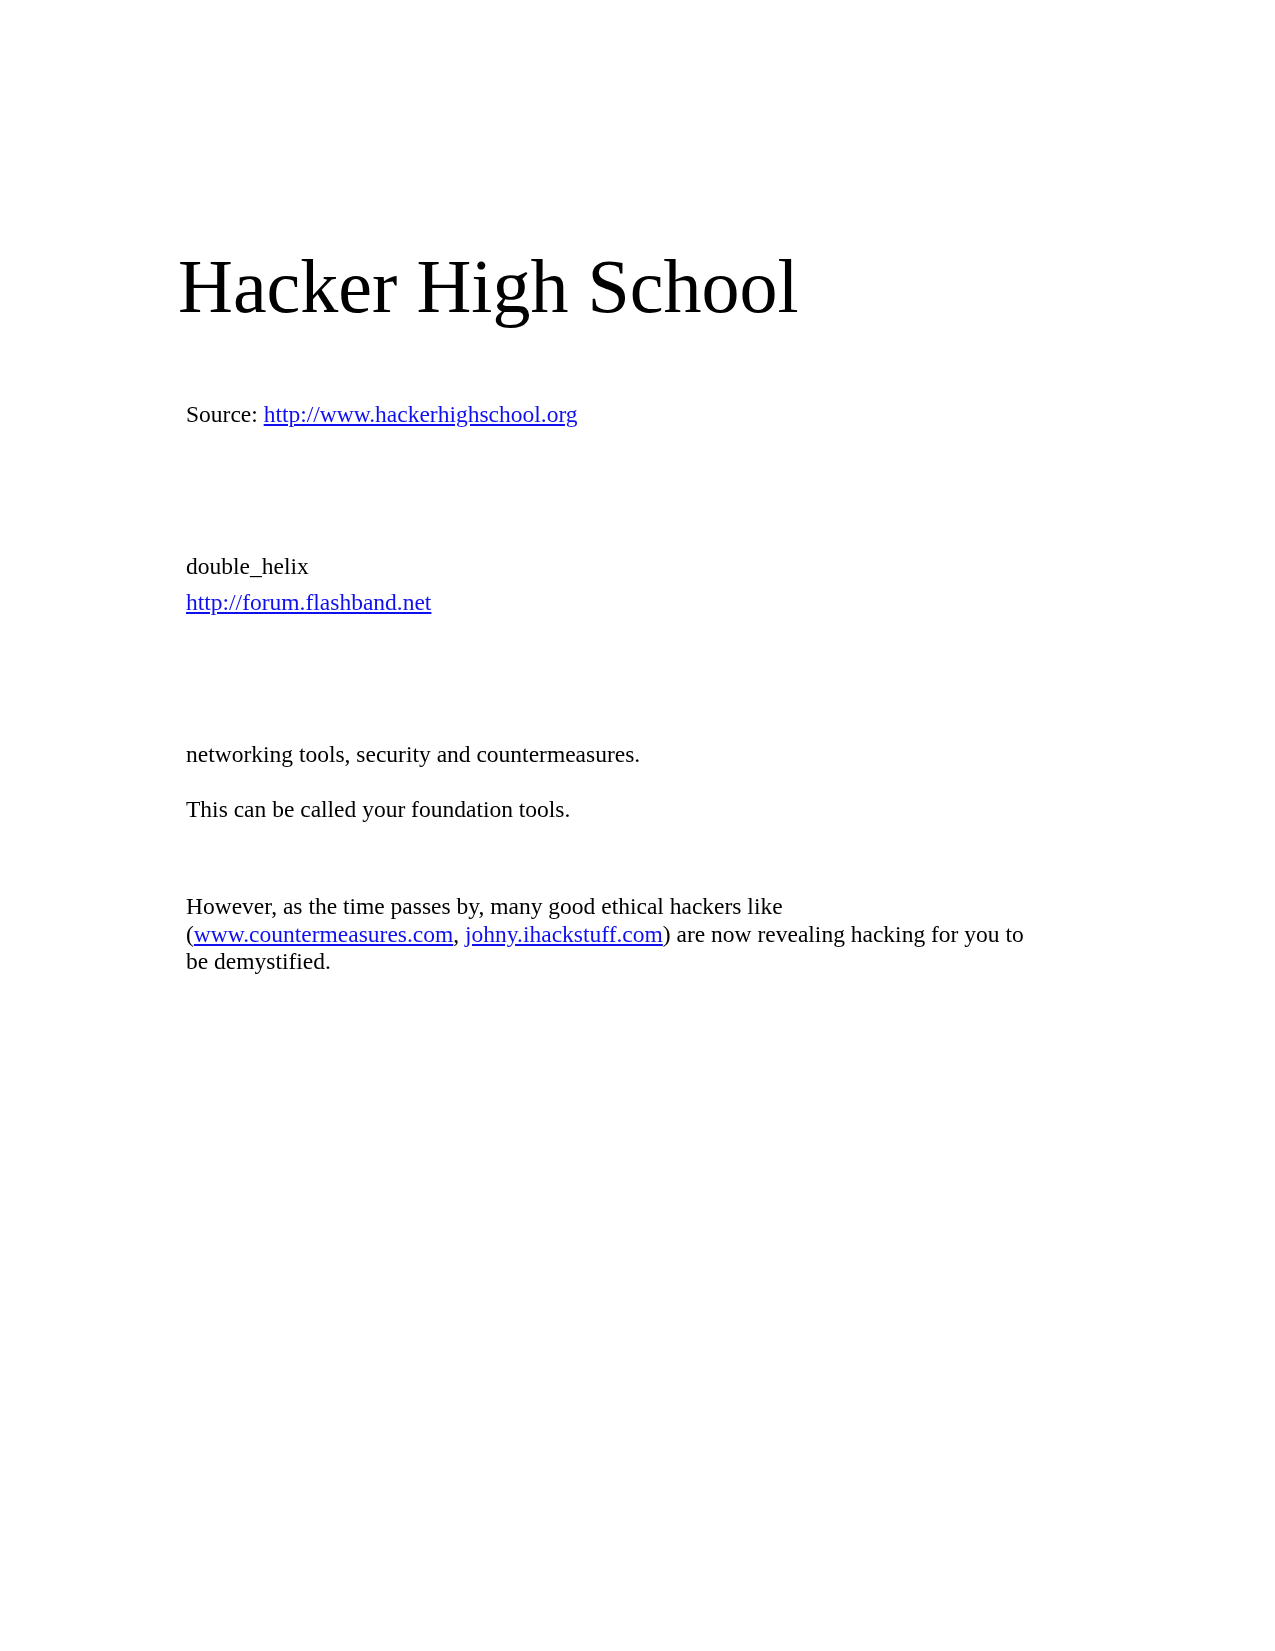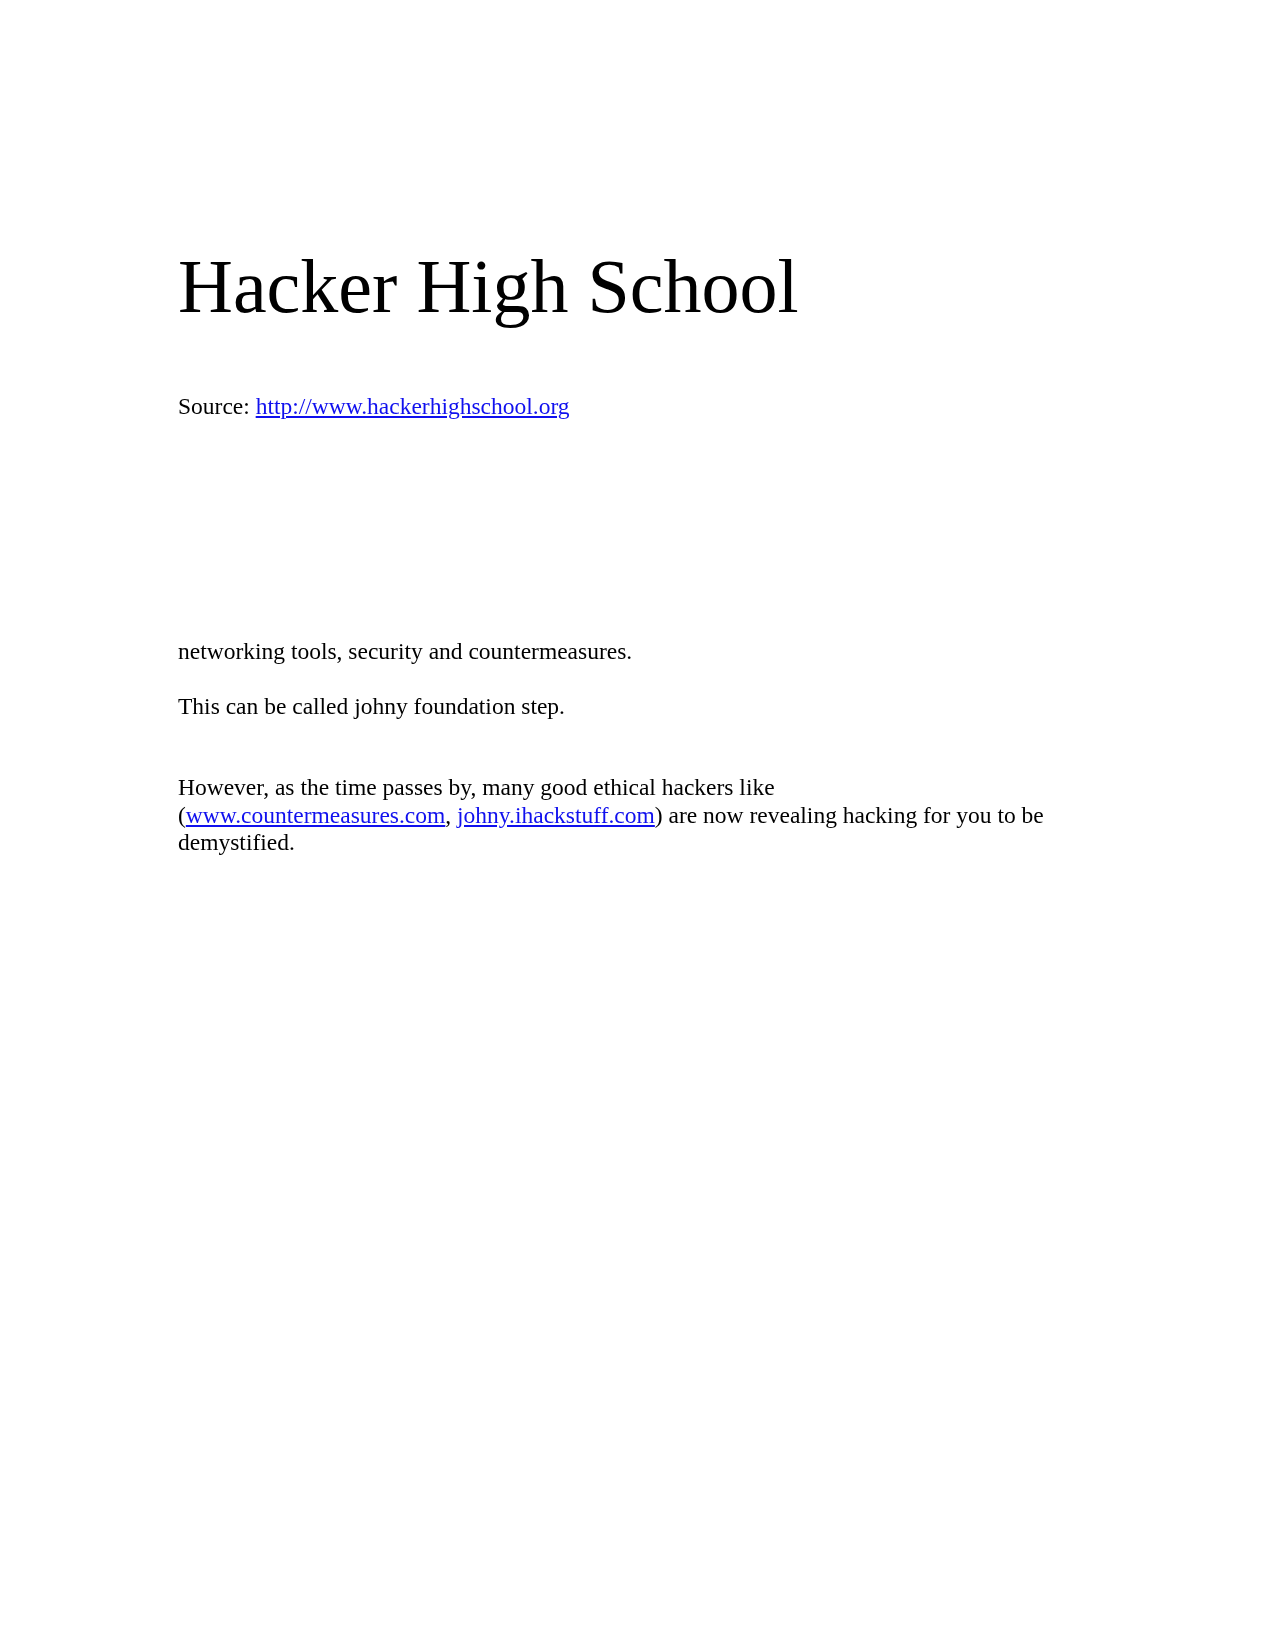--- a/index.html
+++ b/index.html
@@ -29,21 +29,21 @@
     font-weight: normal;
     line-height: 1.05;
     letter-spacing: 0px;
     margin: 0;
     padding-top: 247px;
     color: #000000;
   }
   .para {
     font-size: 23.5px;
     line-height: 27.5px;
-    margin: 0;
+    margin: 8px;
     color: #000000;
     white-space: pre-wrap;
   }
   .spacer-1 { height: 66px; }
   .spacer-2 { height: 53px; }
   .spacer-3 { height: 28px; }
   .spacer-4 { height: 28px; }
   .spacer-5 { height: 81px; }
   .spacer-6 { height: 27px; }
   .spacer-7 { height: 27px; }
@@ -67,25 +67,27 @@
     <p class="para"><span>Source: </span><a class="link" href="#">http://www.hackerhighschool.org</a></p>
 
     <div class="spacer-2"></div>
 
 
     <div class="spacer-3"></div>
 
 
     <div class="spacer-4"></div>
 
+    <p class="para">double_helix</p>
 
+    <p class="para"><a class="link" href="#">http://forum.flashband.net</a></p>
 
     <div class="spacer-5"></div>
 
-    <p class="para"><br><span>networking tools, security and countermeasures.</span><br><br><span>This can be called johny foundation step.</span></p>
+    <p class="para"><br><span>networking tools, security and countermeasures.</span><br><br><span>This can be called your foundation tools.</span></p>
 
     <div class="spacer-6"></div>
 
 
     <div class="spacer-7"></div>
 
     <p class="para"><span>However, as the time passes by, many good ethical hackers like</span><br><span>(</span><a class="link" href="#">www.countermeasures.com</a><span>, </span><a class="link" href="#">johny.ihackstuff.com</a><span>) are now revealing hacking for you to be demystified.</span></p>
 
     <div class="spacer-8"></div>
 

